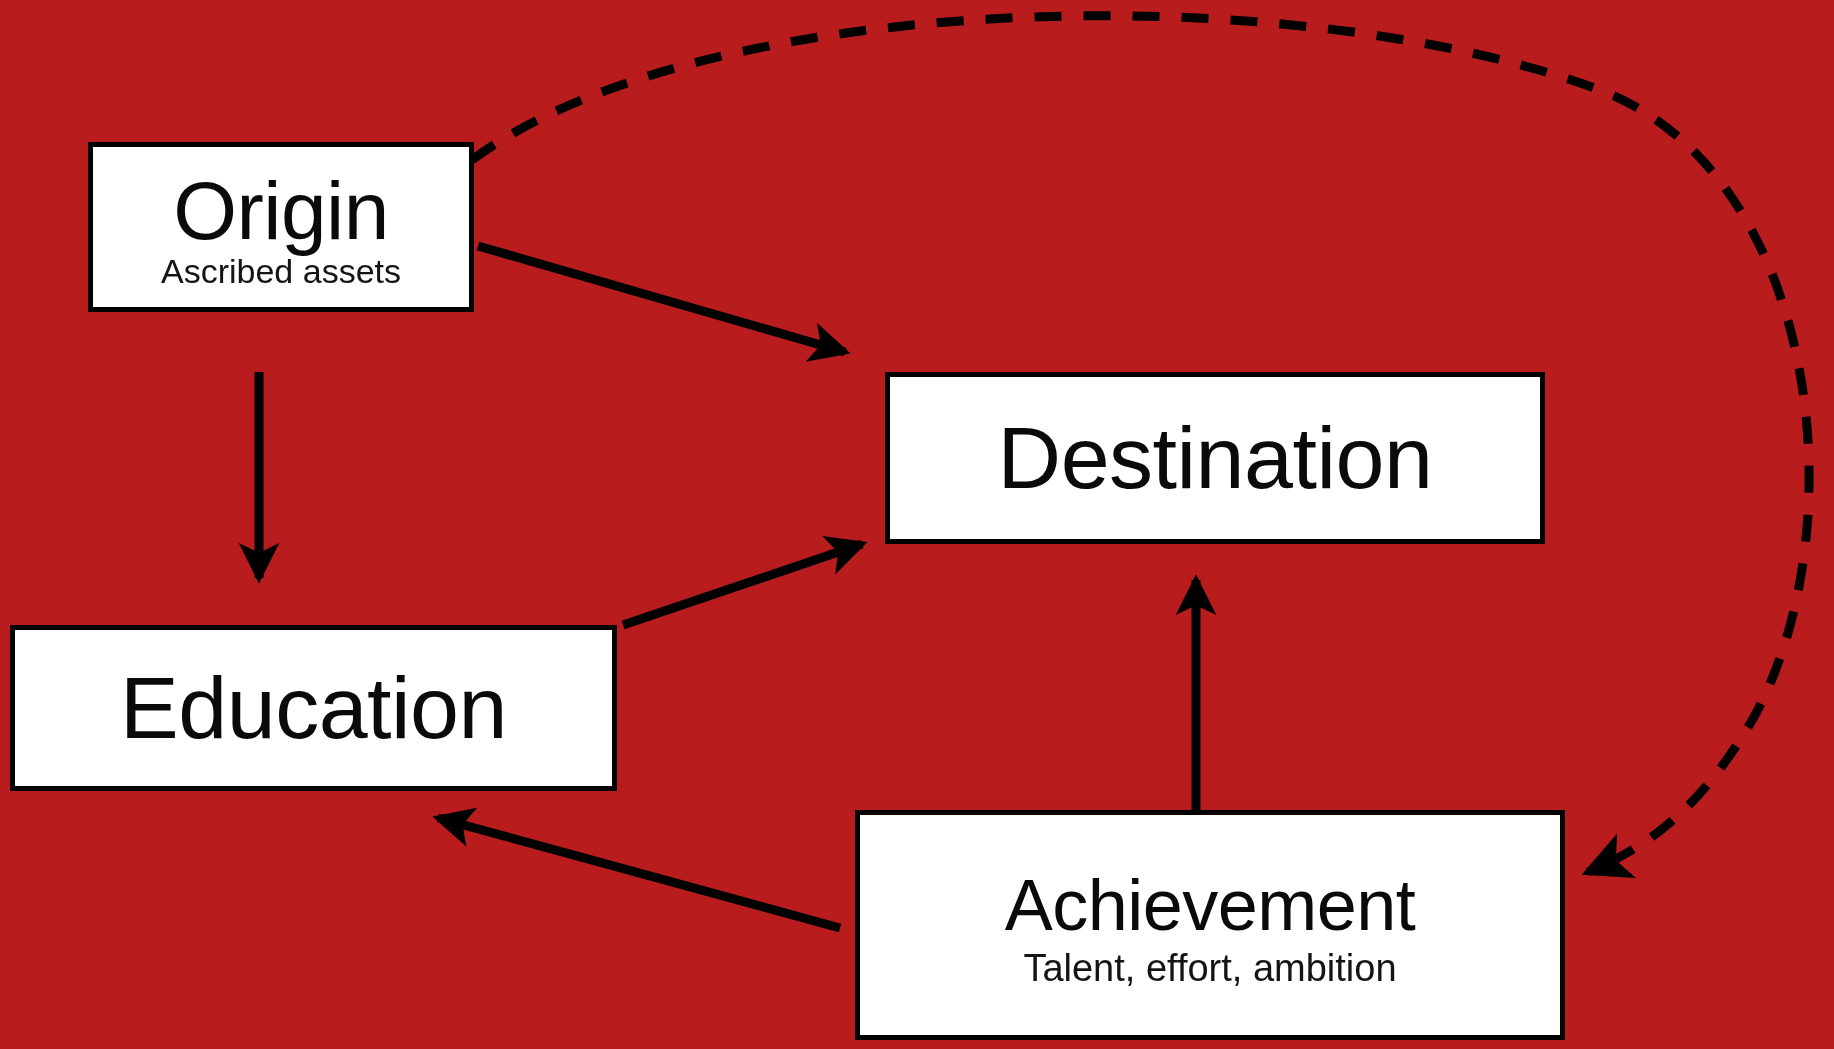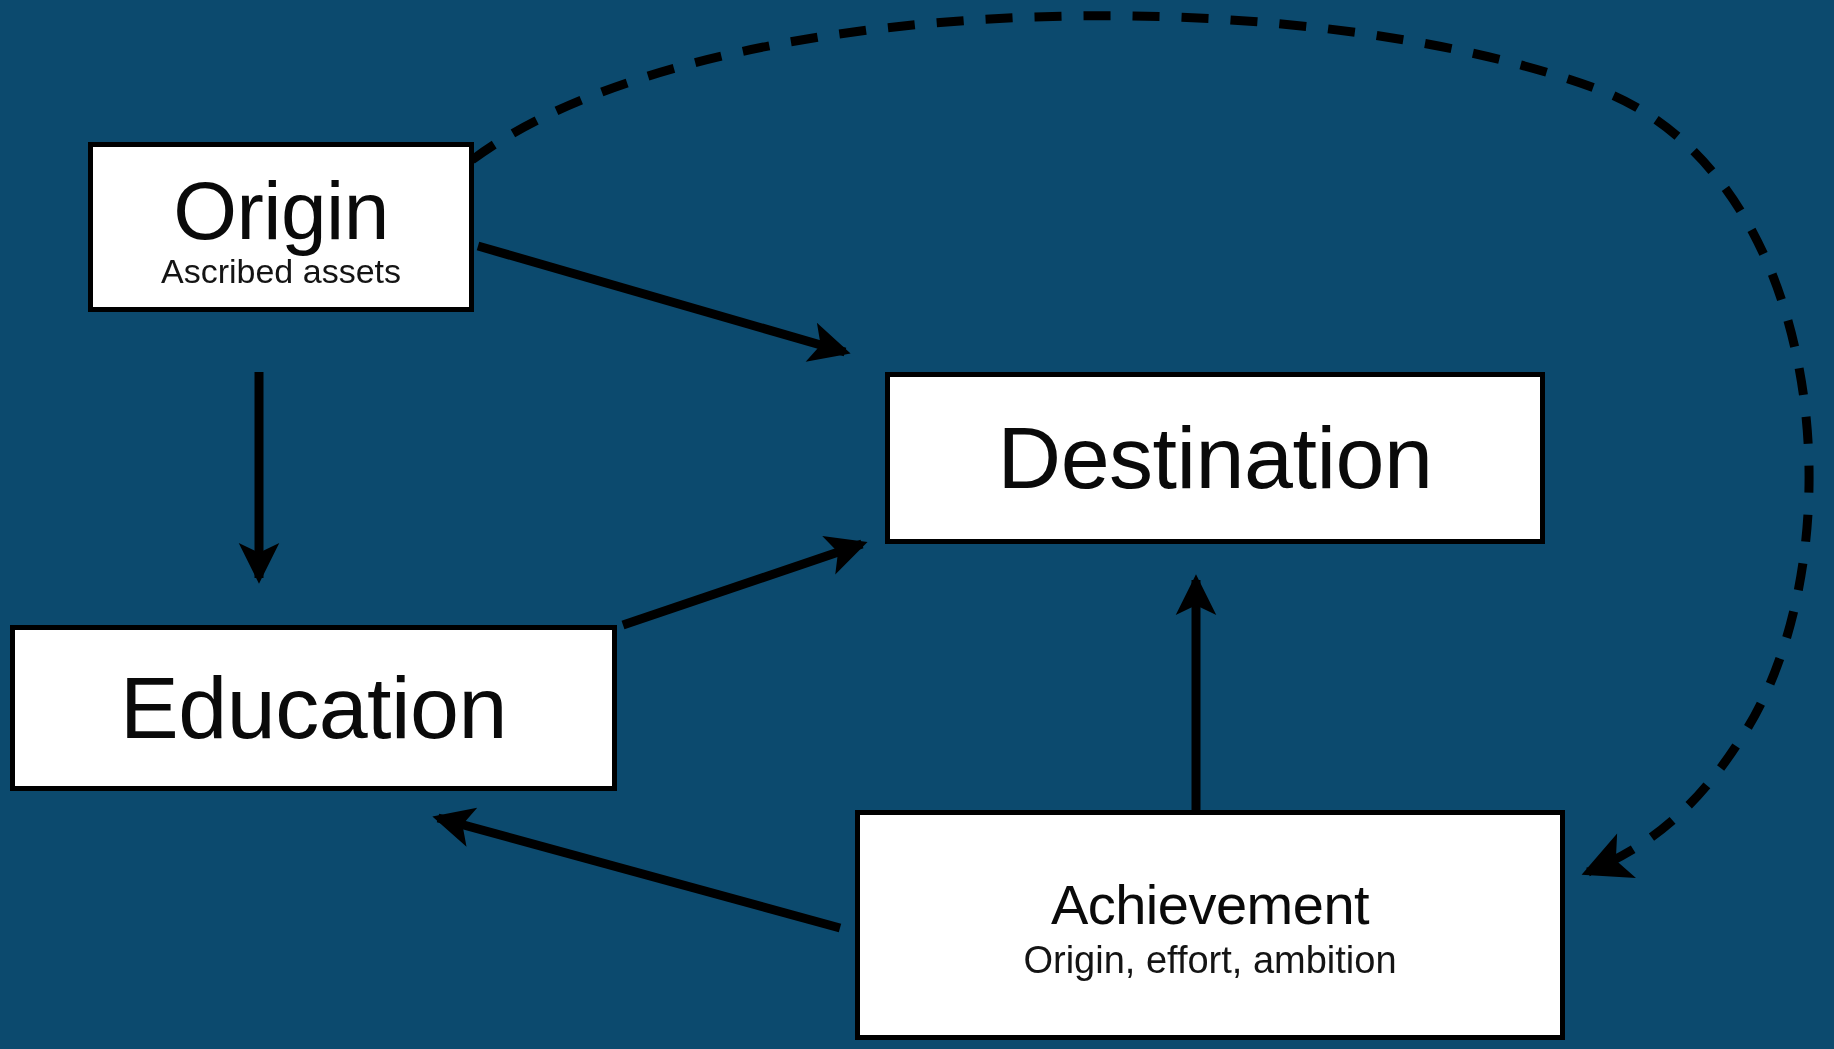--- a/index.html
+++ b/index.html
@@ -9,21 +9,21 @@
     background: #ffffff;
   }
   body {
     font-family: "Liberation Sans", sans-serif;
     color: #000000;
   }
   #diagram-canvas {
     position: relative;
     width: 1834px;
     height: 1049px;
-    background: #0c4a6e;
+    background: #b91c1c;
     overflow: hidden;
   }
   #edge-layer {
     position: absolute;
     left: 0;
     top: 0;
     width: 1834px;
     height: 1049px;
     pointer-events: none;
   }
@@ -69,21 +69,21 @@
 
   #node-education {
     left: 10px;  top: 625px;  width: 607px; height: 166px;
   }
   #node-education .node-title { font-size: 88px; }
 
   #node-achievement {
     left: 855px; top: 810px; width: 710px; height: 230px;
     padding-top: 6px;
   }
-  #node-achievement .node-title { font-size: 56px; }
+  #node-achievement .node-title { font-size: 72px; }
   #node-achievement .node-subtitle { font-size: 38px; margin-top: 8px; }
 </style>
 </head>
 <body>
 
 <div id="diagram-canvas">
 
   <svg id="edge-layer" viewBox="0 0 1834 1049" width="1834" height="1049" xmlns="http://www.w3.org/2000/svg">
 
     <defs>
@@ -119,16 +119,16 @@
   <div class="node-box" id="node-destination">
     <div class="node-title">Destination</div>
   </div>
 
   <div class="node-box" id="node-education">
     <div class="node-title">Education</div>
   </div>
 
   <div class="node-box" id="node-achievement">
     <div class="node-title">Achievement</div>
-    <div class="node-subtitle">Origin, effort, ambition</div>
+    <div class="node-subtitle">Talent, effort, ambition</div>
   </div>
 
 </div>
 
 </body></html>

